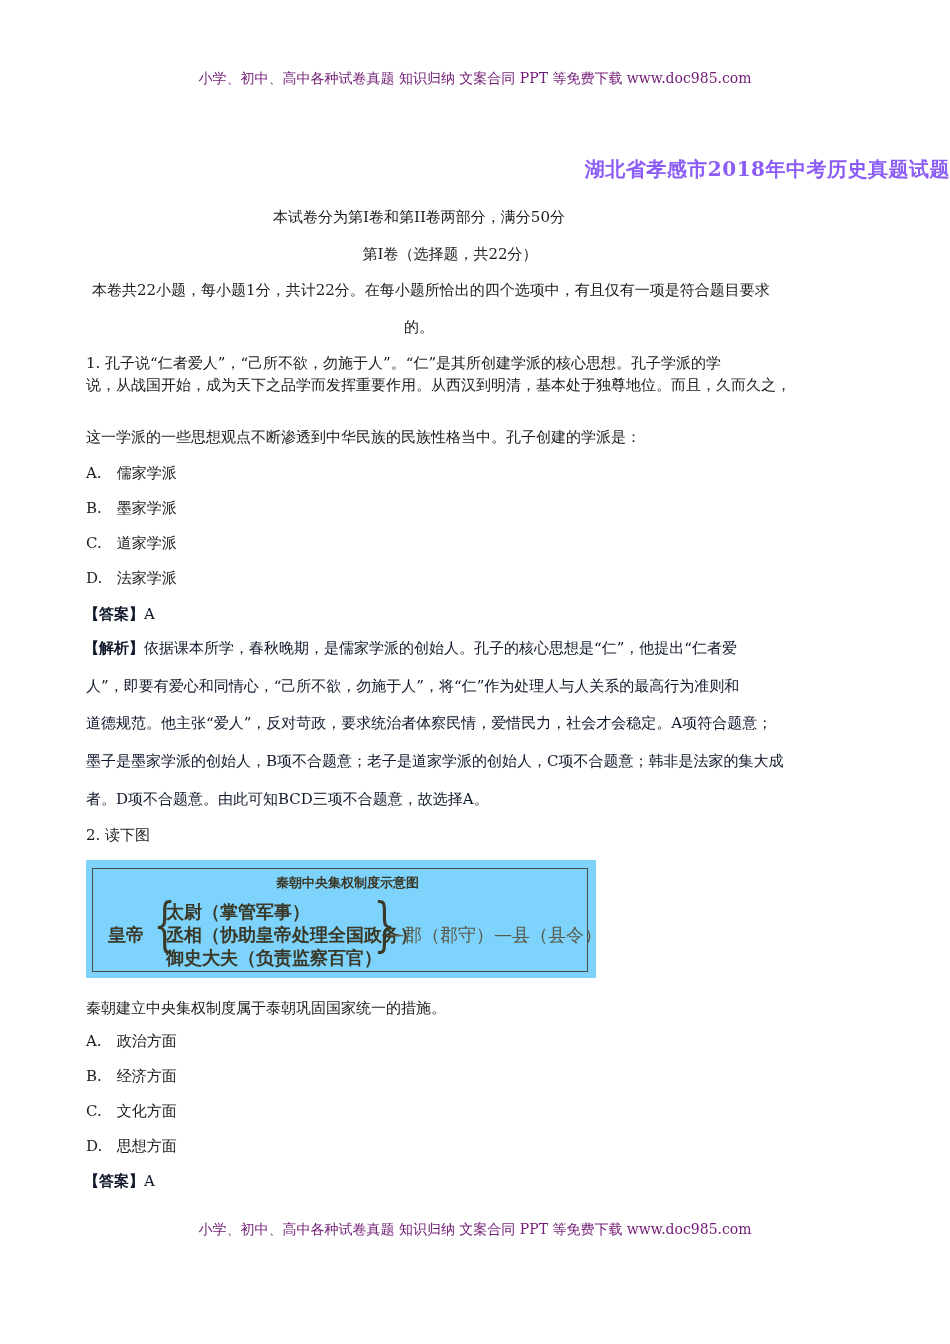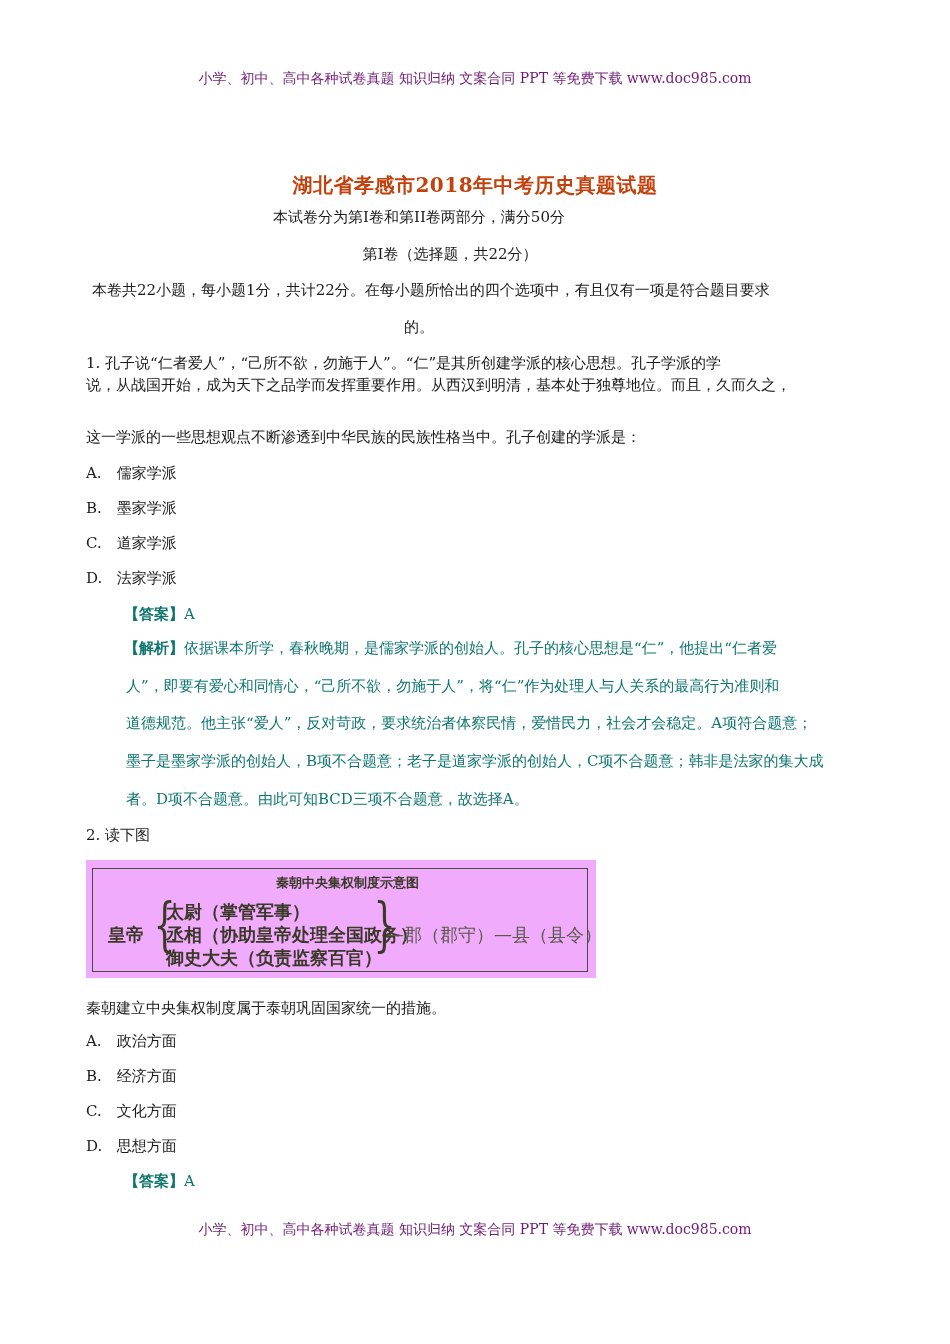--- a/index.html
+++ b/index.html
@@ -1,26 +1,26 @@
 <!DOCTYPE html>
 <html><head>
   <meta charset="utf-8">
   <style>
     html, body { margin: 0; padding: 0; background: #ffffff; }
     body { width: 950px; height: 1344px; position: relative; overflow: hidden;
            font-family: "DejaVu Serif", "Liberation Serif", serif; color: #1a1a1a; }
     .abs { position: absolute; white-space: nowrap; }
     .banner { left: 0; width: 950px; text-align: center; font-size: 14px; color: #701a75; }
-    .title { left: 0; width: 950px; text-align: center; top: 172px; font-size: 20px; font-weight: bold; color: #c2410c; letter-spacing: 0.5px; }
+    .title { left: 0; width: 950px; text-align: right; top: 156px; font-size: 20px; font-weight: bold; color: #8b5cf6; letter-spacing: 0.5px; }
     .center { left: 0; width: 838px; text-align: center; font-size: 15px; }
     .line { left: 86px; font-size: 15px; }
-    .red { color: #0f766e; margin-left: 40px; }
+    .red { color: #0f172a; }
     .bracket { font-weight: bold; }
     .opt-label { display: inline-block; width: 26px; }
-    .figure { left: 86px; top: 860px; width: 510px; height: 118px; background: #f0abfc; }
+    .figure { left: 86px; top: 860px; width: 510px; height: 118px; background: #7dd3fc; }
     .fig-frame { position: absolute; left: 6px; top: 8px; width: 494px; height: 102px; border: 1.5px solid #4a4a44; }
     .fig-text { position: absolute; white-space: nowrap; font-family: "DejaVu Serif", serif; color: #3a3826; font-weight: bold; font-size: 18px; }
     .brace { position: absolute; font-family: "DejaVu Serif", serif; color: #3a3826; font-weight: normal; }
   </style>
 </head>
 <body>
 
 <div class="abs banner" style="top:70px;">小学、初中、高中各种试卷真题 知识归纳 文案合同 PPT 等免费下载   www.doc985.com</div>
 
 <div class="abs title">湖北省孝感市2018年中考历史真题试题</div>

